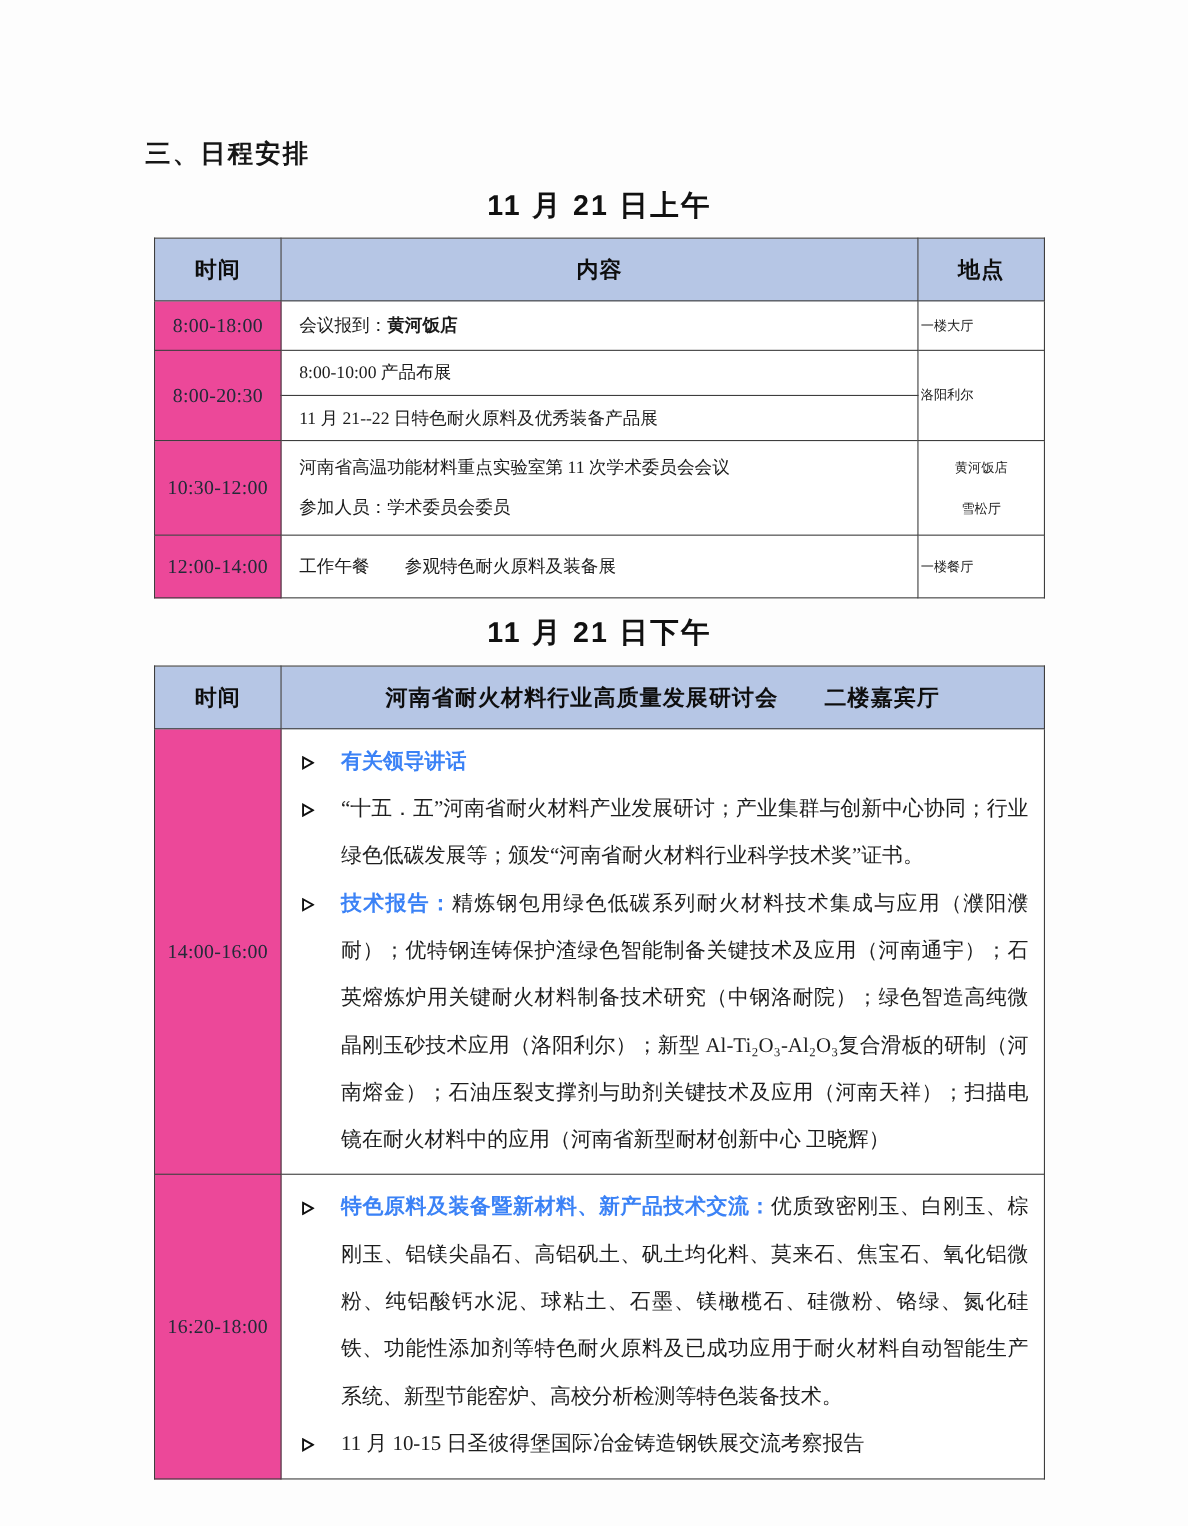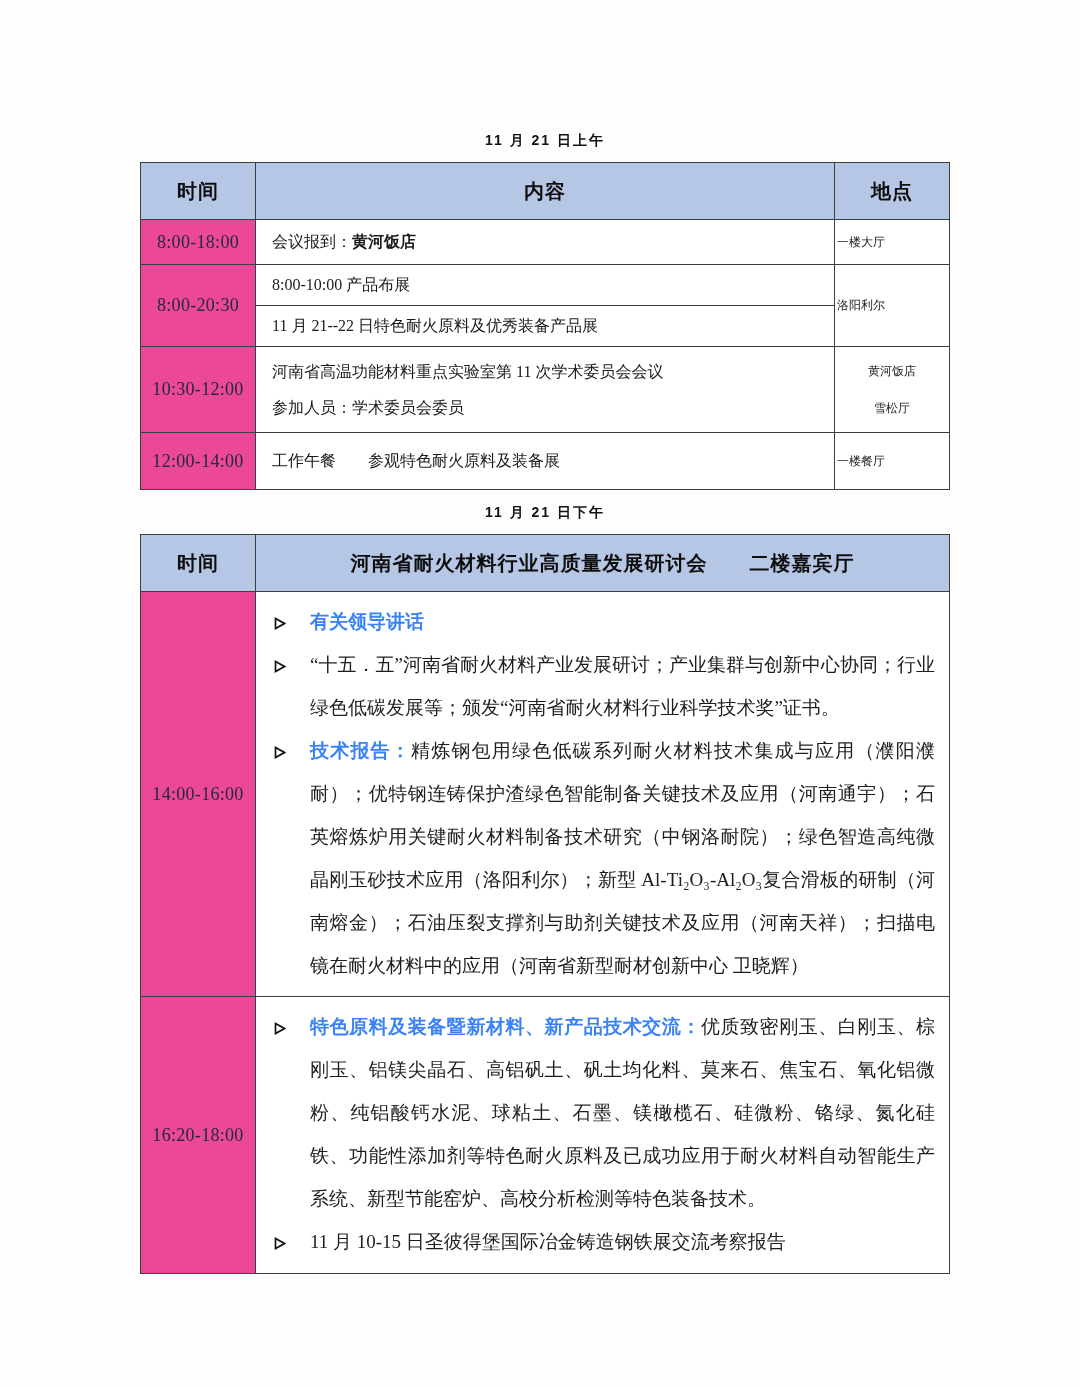--- a/index.html
+++ b/index.html
@@ -16,21 +16,21 @@
     font-weight: bold;
     font-size: 23px;
     letter-spacing: 2px;
     color: #161616;
     margin-left: -8px;
     margin-bottom: 14px;
   }
   .tbl-title {
     font-family: "Liberation Sans", "DejaVu Sans", sans-serif;
     font-weight: bold;
-    font-size: 14px;
+    font-size: 26px;
     text-align: center;
     letter-spacing: 2px;
     color: #111;
     margin: 8px 0 12px 0;
   }
   table.tbl {
     width: 810px;
     border-collapse: collapse;
     table-layout: fixed;
     border: 1.5px solid #2f2f2f;
@@ -98,20 +98,21 @@
     font-family: "Liberation Sans", "DejaVu Sans", sans-serif;
     font-weight: bold;
     color: #3b82f6;
   }
 </style>
 </head>
 <body>
 
 <div class="doc">
 
+  <div class="heading">三、日程安排</div>
 
   <div class="tbl-title">11 月 21 日上午</div>
 
   <table class="tbl">
     <colgroup>
         <col class="c-time">
         <col class="c-content">
         <col class="c-loc">
       </colgroup>
     <tbody>

